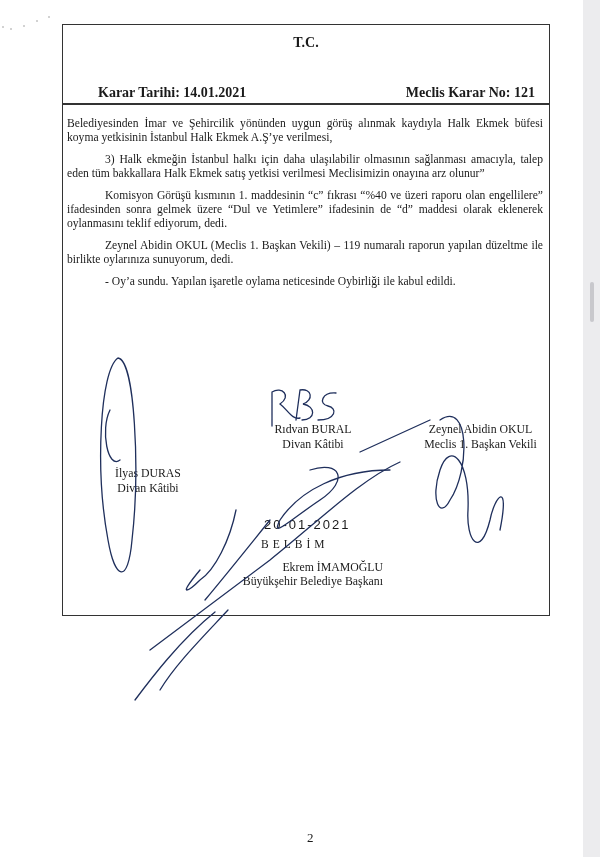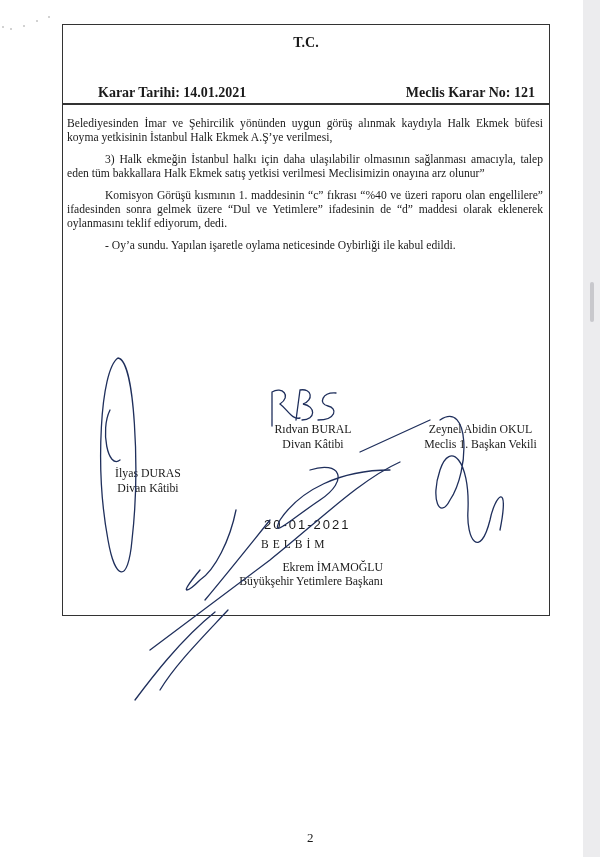--- a/index.html
+++ b/index.html
@@ -68,41 +68,42 @@
   <div class="hdr hdr-tc">T.C.</div>
   <div class="meta-row">
     <span class="meta-date">Karar Tarihi: 14.01.2021</span>
     <span class="meta-no">Meclis Karar No: 121</span>
   </div>
 
   <div class="body">
     <p>Belediyesinden İmar ve Şehircilik yönünden uygun görüş alınmak kaydıyla Halk Ekmek büfesi koyma yetkisinin İstanbul Halk Ekmek A.Ş’ye verilmesi,</p>
     <p class="indent">3) Halk ekmeğin İstanbul halkı için daha ulaşılabilir olmasının sağlanması amacıyla, talep eden tüm bakkallara Halk Ekmek satış yetkisi verilmesi Meclisimizin onayına arz olunur”</p>
     <p class="indent">Komisyon Görüşü kısmının 1. maddesinin “c” fıkrası “%40 ve üzeri raporu olan engellilere” ifadesinden sonra gelmek üzere “Dul ve Yetimlere” ifadesinin de “d” maddesi olarak eklenerek oylanmasını teklif ediyorum, dedi.</p>
+    <p class="indent">Zeynel Abidin OKUL (Meclis 1. Başkan Vekili) –  119 numaralı raporun yapılan düzeltme ile birlikte oylarınıza sunuyorum, dedi.</p>
     <p class="indent">- Oy’a sundu. Yapılan işaretle oylama neticesinde Oybirliği ile kabul edildi.</p>
   </div>
 
   <div class="sig-block sig1">
     <div>İlyas DURAS</div>
     <div>Divan Kâtibi</div>
   </div>
   <div class="sig-block sig2">
     <div>Rıdvan BURAL</div>
     <div>Divan Kâtibi</div>
   </div>
   <div class="sig-block sig3">
     <div>Zeynel Abidin OKUL</div>
     <div>Meclis 1. Başkan Vekili</div>
   </div>
 
   <div class="stamp-date">20-01-2021</div>
   <div class="stamp-seen">BELBİM</div>
   <div class="mayor">
     <div>Ekrem İMAMOĞLU</div>
-    <div>Büyükşehir Yetimlere Başkanı</div>
+    <div>Büyükşehir Belediye Başkanı</div>
   </div>
 </div>
 
 <div class="page-no">2</div>
 
 <svg class="sig" style="left:0;top:0" width="600" height="857">
   <g fill="none" stroke="#1f2f5c" stroke-width="1.3" stroke-linecap="round">
 
     <path d="M118 358 C 100 370, 95 470, 108 540 C 115 580, 128 585, 132 540 C 140 470, 135 360, 118 358 Z"></path>
     <path d="M110 410 C 100 430, 108 470, 120 460"></path>

